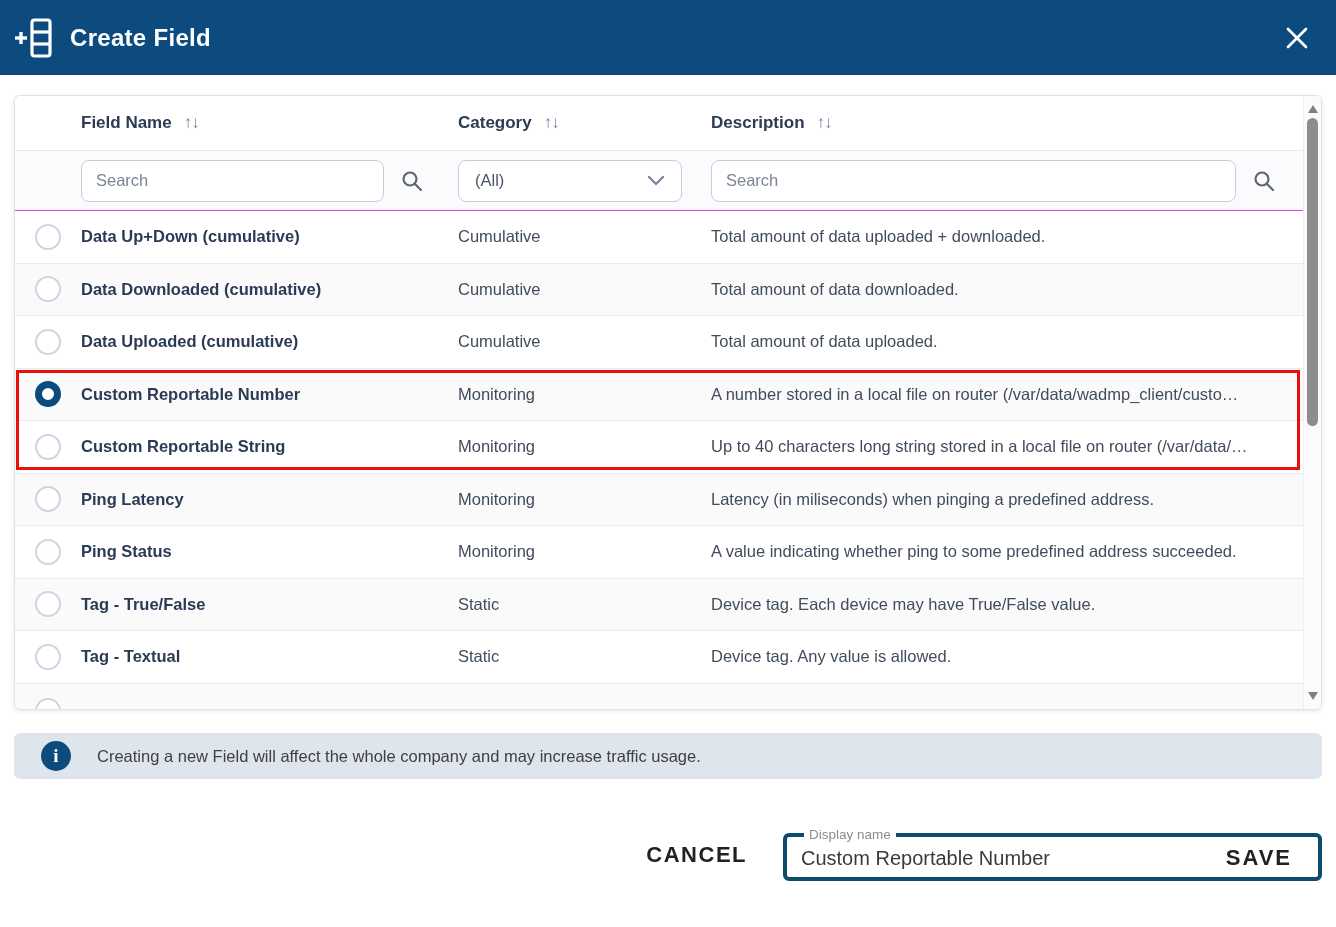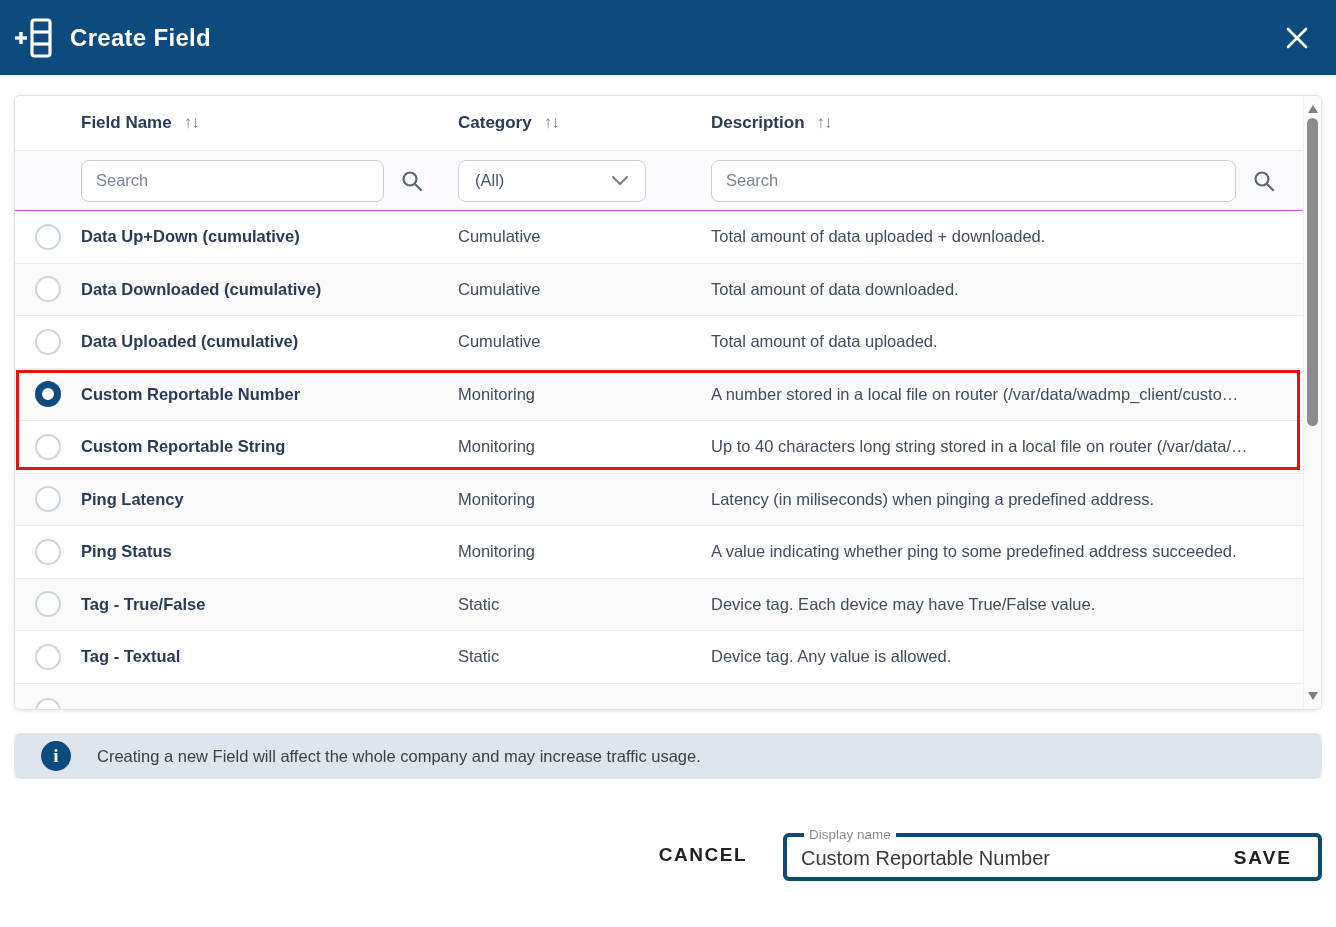--- a/index.html
+++ b/index.html
@@ -77,21 +77,21 @@
     color: #333;
     background: #fff;
     font-family: inherit;
     outline: none;
   }
   .search-input::placeholder { color: #7b8594; }
   .w-name { width: 303px; }
   .w-desc { width: 525px; }
   .mag { margin-left: 16px; cursor: pointer; flex: none; }
   .select-box {
-    width: 188px; height: 42px;
+    width: 224px; height: 42px;
     border: 1px solid #c6cedb;
     border-radius: 8px;
     background: #fff;
     display: flex; align-items: center; justify-content: space-between;
     padding: 0 16px;
     font-size: 16.5px; color: #4a5568;
     cursor: pointer;
   }
 
   .row {
@@ -170,21 +170,21 @@
 
   
   .footer {
     margin: 50px 14px 0 14px;
     display: flex; justify-content: flex-end; align-items: center;
     gap: 34px;
   }
   .text-btn {
     background: none; border: none; cursor: pointer;
     font-family: inherit;
-    font-size: 19px; font-weight: bold;
+    font-size: 22px; font-weight: bold;
     letter-spacing: 1.5px;
     color: #212121;
     padding: 8px 2px;
   }
   .display-field {
     width: 539px; height: 52px;
     border: 4px solid #0c4a6e;
     border-radius: 6px;
     display: flex; align-items: center;
     padding: 0 10px 2px 10px;

